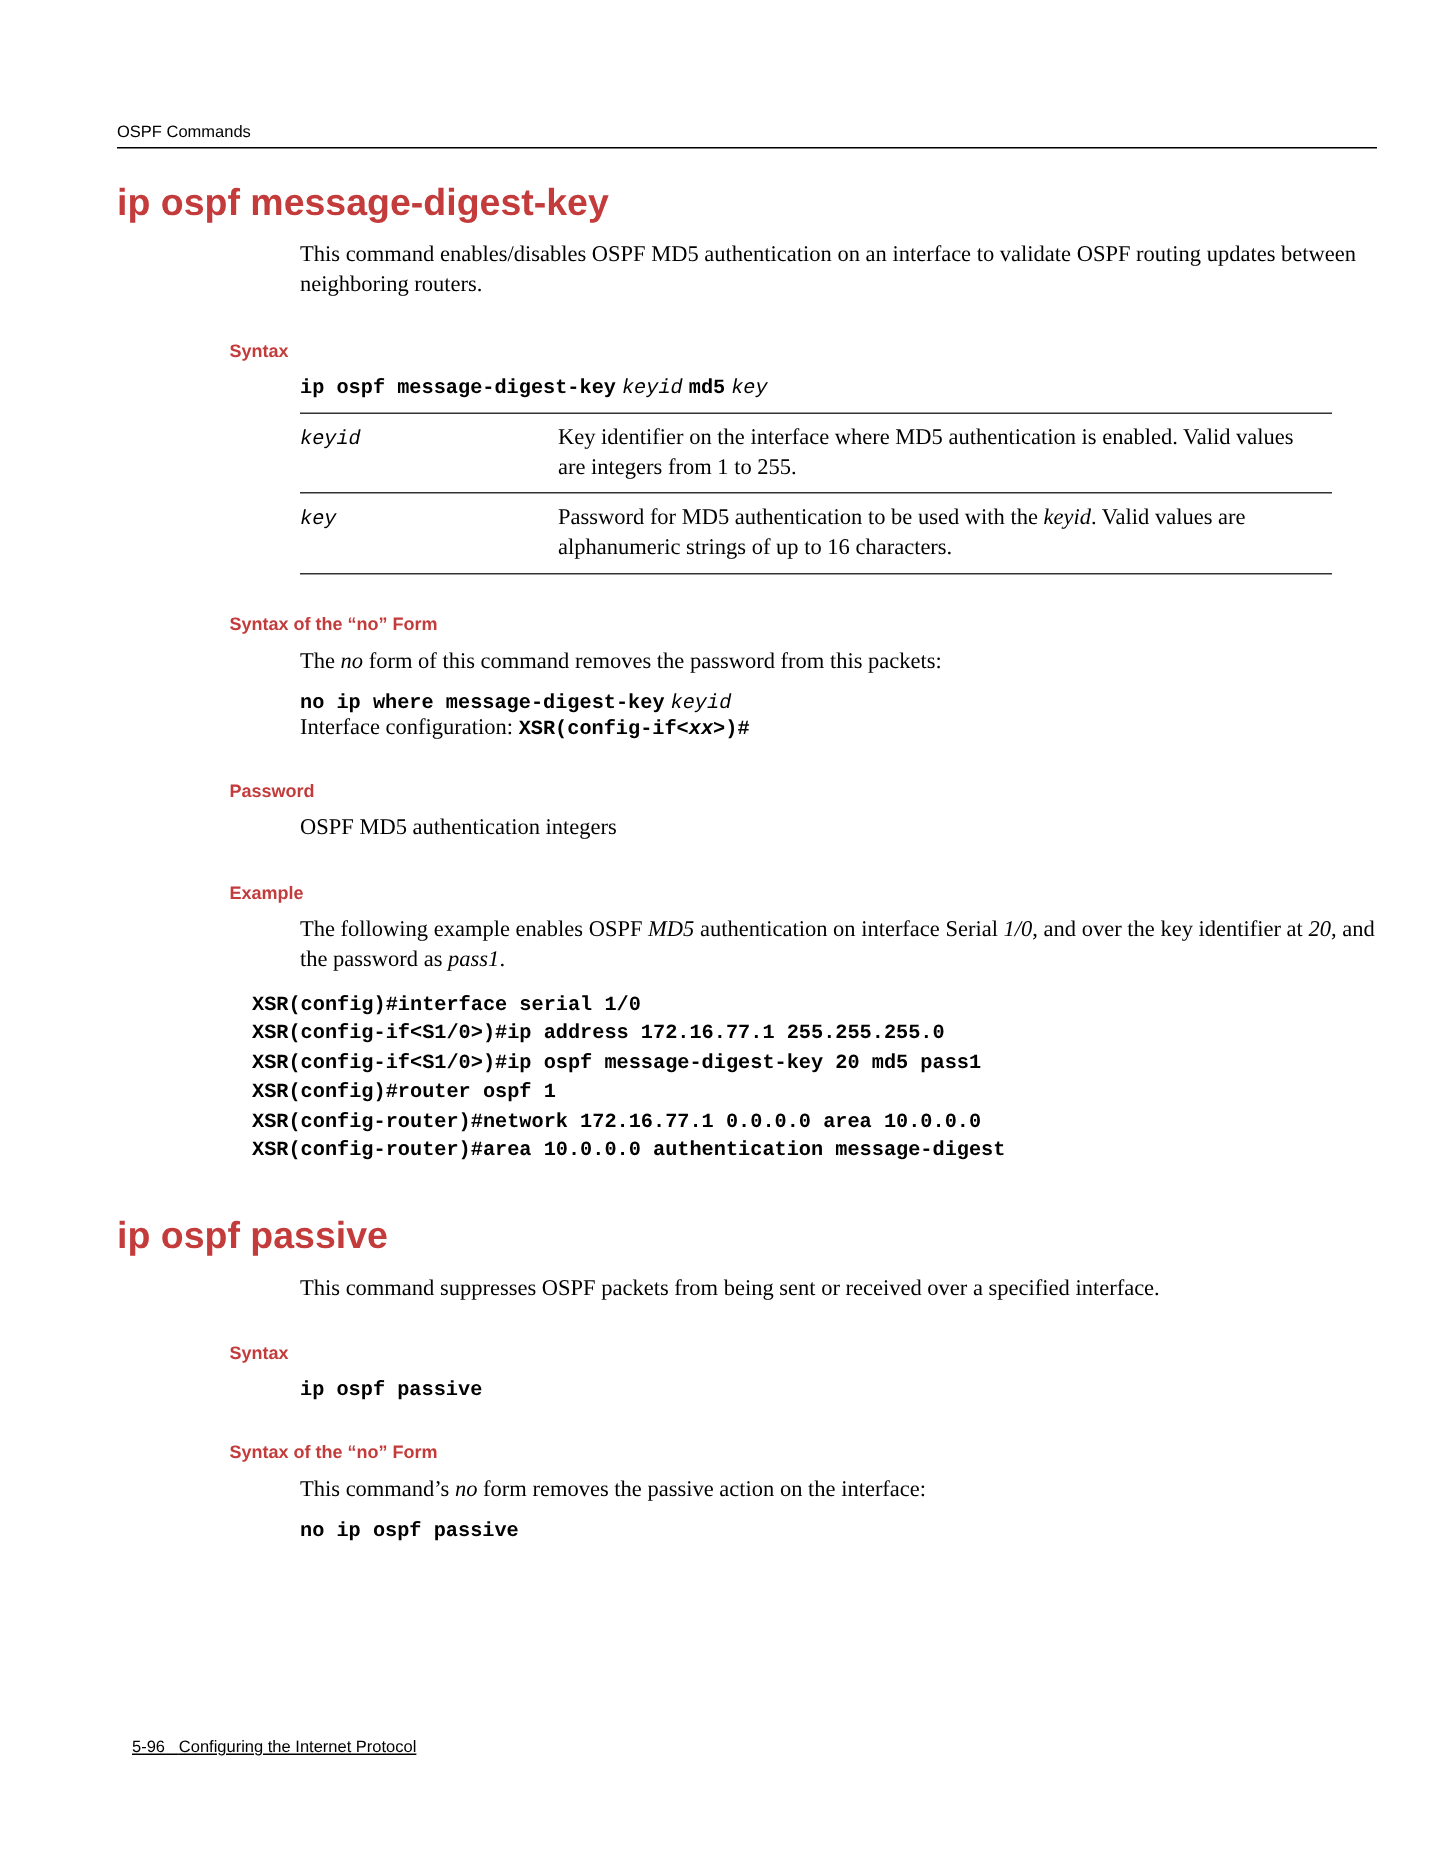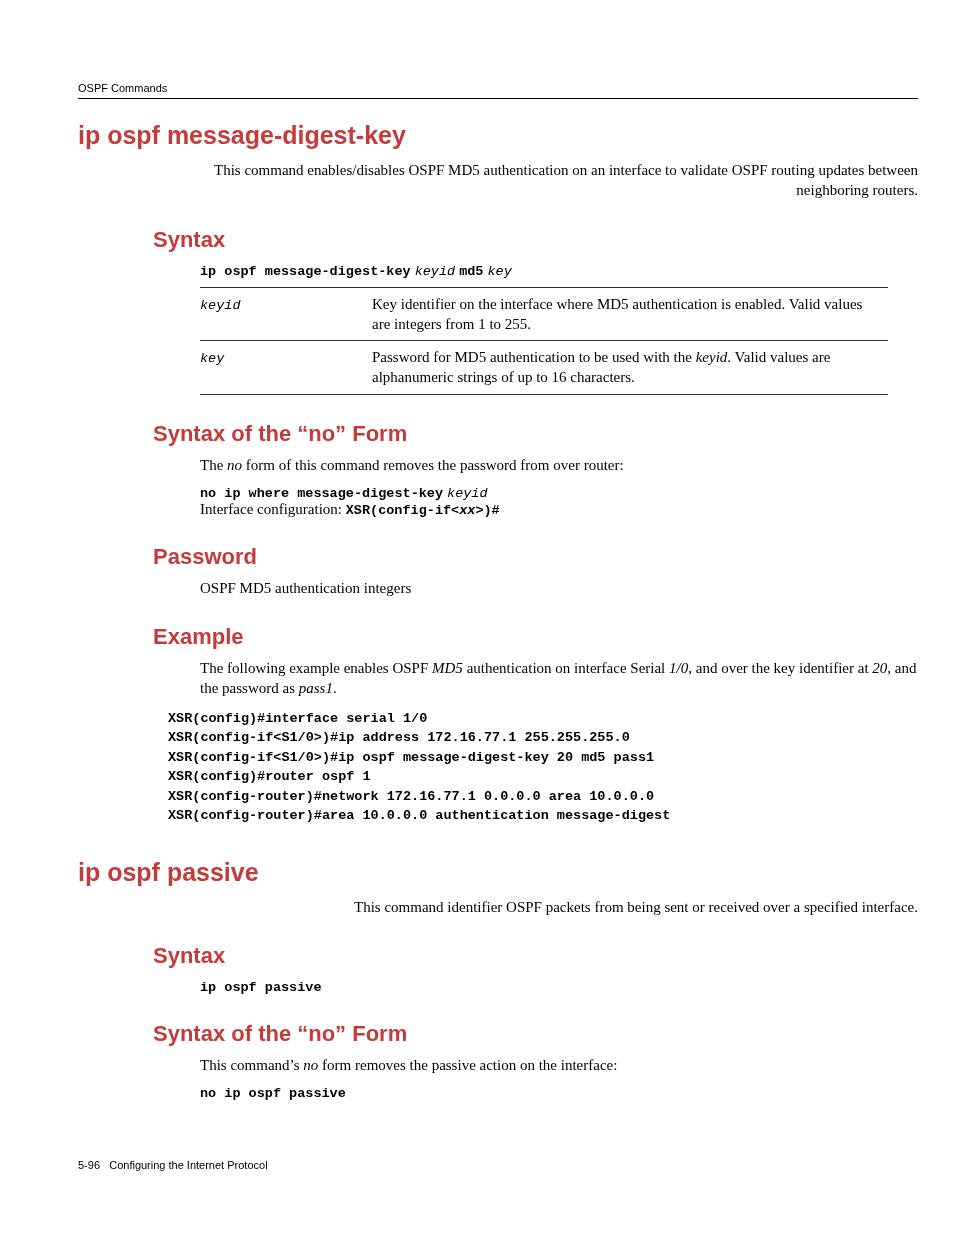--- a/index.html
+++ b/index.html
@@ -28,32 +28,31 @@
       font-size: 25px;
       color: #c33b3b;
       margin-bottom: 10px;
     }
     h1.second {
       margin-top: 32px;
     }
     h2 {
       font-family: Arial, Helvetica, sans-serif;
       font-weight: 700;
-      font-size: 22px;
+      font-size: 12px;
       color: #c33b3b;
       margin-top: 26px;
       margin-bottom: 8px;
       margin-left: 75px;
     }
     .body-text {
       margin-left: 122px;
       font-size: 15px;
       line-height: 1.35;
       margin-bottom: 4px;
-      text-align: right;
     }
     .body-text-compact {
       margin-left: 122px;
       font-size: 15px;
       line-height: 1.35;
     }
     .mono {
       font-family: "Courier New", Courier, monospace;
       font-size: 13.5px;
       font-weight: 700;
@@ -102,24 +101,25 @@
       font-family: "Courier New", Courier, monospace;
       font-size: 13.5px;
       font-weight: 700;
       line-height: 1.45;
       white-space: pre;
     }
     .italic { font-style: italic; }
     .footer {
       position: absolute;
       bottom: 64px;
-      left: 78px;
+      left: 88px;
       font-family: Arial, Helvetica, sans-serif;
       font-size: 11px;
       color: #000;
+      text-decoration: underline;
     }
   </style>
 </head>
 <body>
 
 <div class="page">
   <div class="running-header">OSPF Commands</div>
 
   <h1>ip ospf message-digest-key</h1>
   <p class="body-text">This command enables/disables OSPF MD5 authentication on an interface to validate OSPF routing updates between neighboring routers.</p>
@@ -140,21 +140,21 @@
     </tr>
     <tr>
       <td class="param-name"><span class="mono-italic">key</span></td>
       <td><span>Password for MD5 authentication to be used with the </span><span class="italic">keyid</span><span>. Valid values are alphanumeric strings of up to 16 characters.</span></td>
     </tr>
   </tbody>
     </table>
 
   <h2>Syntax of the “no” Form</h2>
   <p class="body-text-compact">
-    <span>The </span><span class="italic">no</span><span> form of this command removes the password from over router:</span>
+    <span>The </span><span class="italic">no</span><span> form of this command removes the password from this packets:</span>
   </p>
   <div class="no-syntax-line">
     <span class="mono">no ip where message-digest-key</span>
     <span class="mono-italic"> <span>keyid</span></span>
   </div>
 
   <p class="mode-line">
     <span>Interface configuration: </span><span class="mono">XSR(config-if&lt;</span><span class="mono italic" style="font-weight:700;">xx</span><span class="mono">&gt;)#</span>
   </p>
 
@@ -166,21 +166,21 @@
     <span>The following example enables OSPF </span><span class="italic">MD5</span><span> authentication on interface Serial </span><span class="italic">1/0</span><span>, and over the key identifier at </span><span class="italic">20</span><span>, and the password as </span><span class="italic">pass1</span><span>.</span>
   </p>
   <div class="example-block">XSR(config)#interface serial 1/0
 XSR(config-if&lt;S1/0&gt;)#ip address 172.16.77.1 255.255.255.0
 XSR(config-if&lt;S1/0&gt;)#ip ospf message-digest-key 20 md5 pass1
 XSR(config)#router ospf 1
 XSR(config-router)#network 172.16.77.1 0.0.0.0 area 10.0.0.0
 XSR(config-router)#area 10.0.0.0 authentication message-digest</div>
 
   <h1 class="second">ip ospf passive</h1>
-  <p class="body-text">This command identifier OSPF packets from being sent or received over a specified interface.</p>
+  <p class="body-text">This command suppresses OSPF packets from being sent or received over a specified interface.</p>
 
   <h2>Syntax</h2>
   <div class="syntax-line">
     <span class="mono">ip ospf passive</span>
   </div>
 
   <h2>Syntax of the “no” Form</h2>
   <p class="body-text-compact">
     <span>This command’s </span><span class="italic">no</span><span> form removes the passive action on the interface:</span>
   </p>

